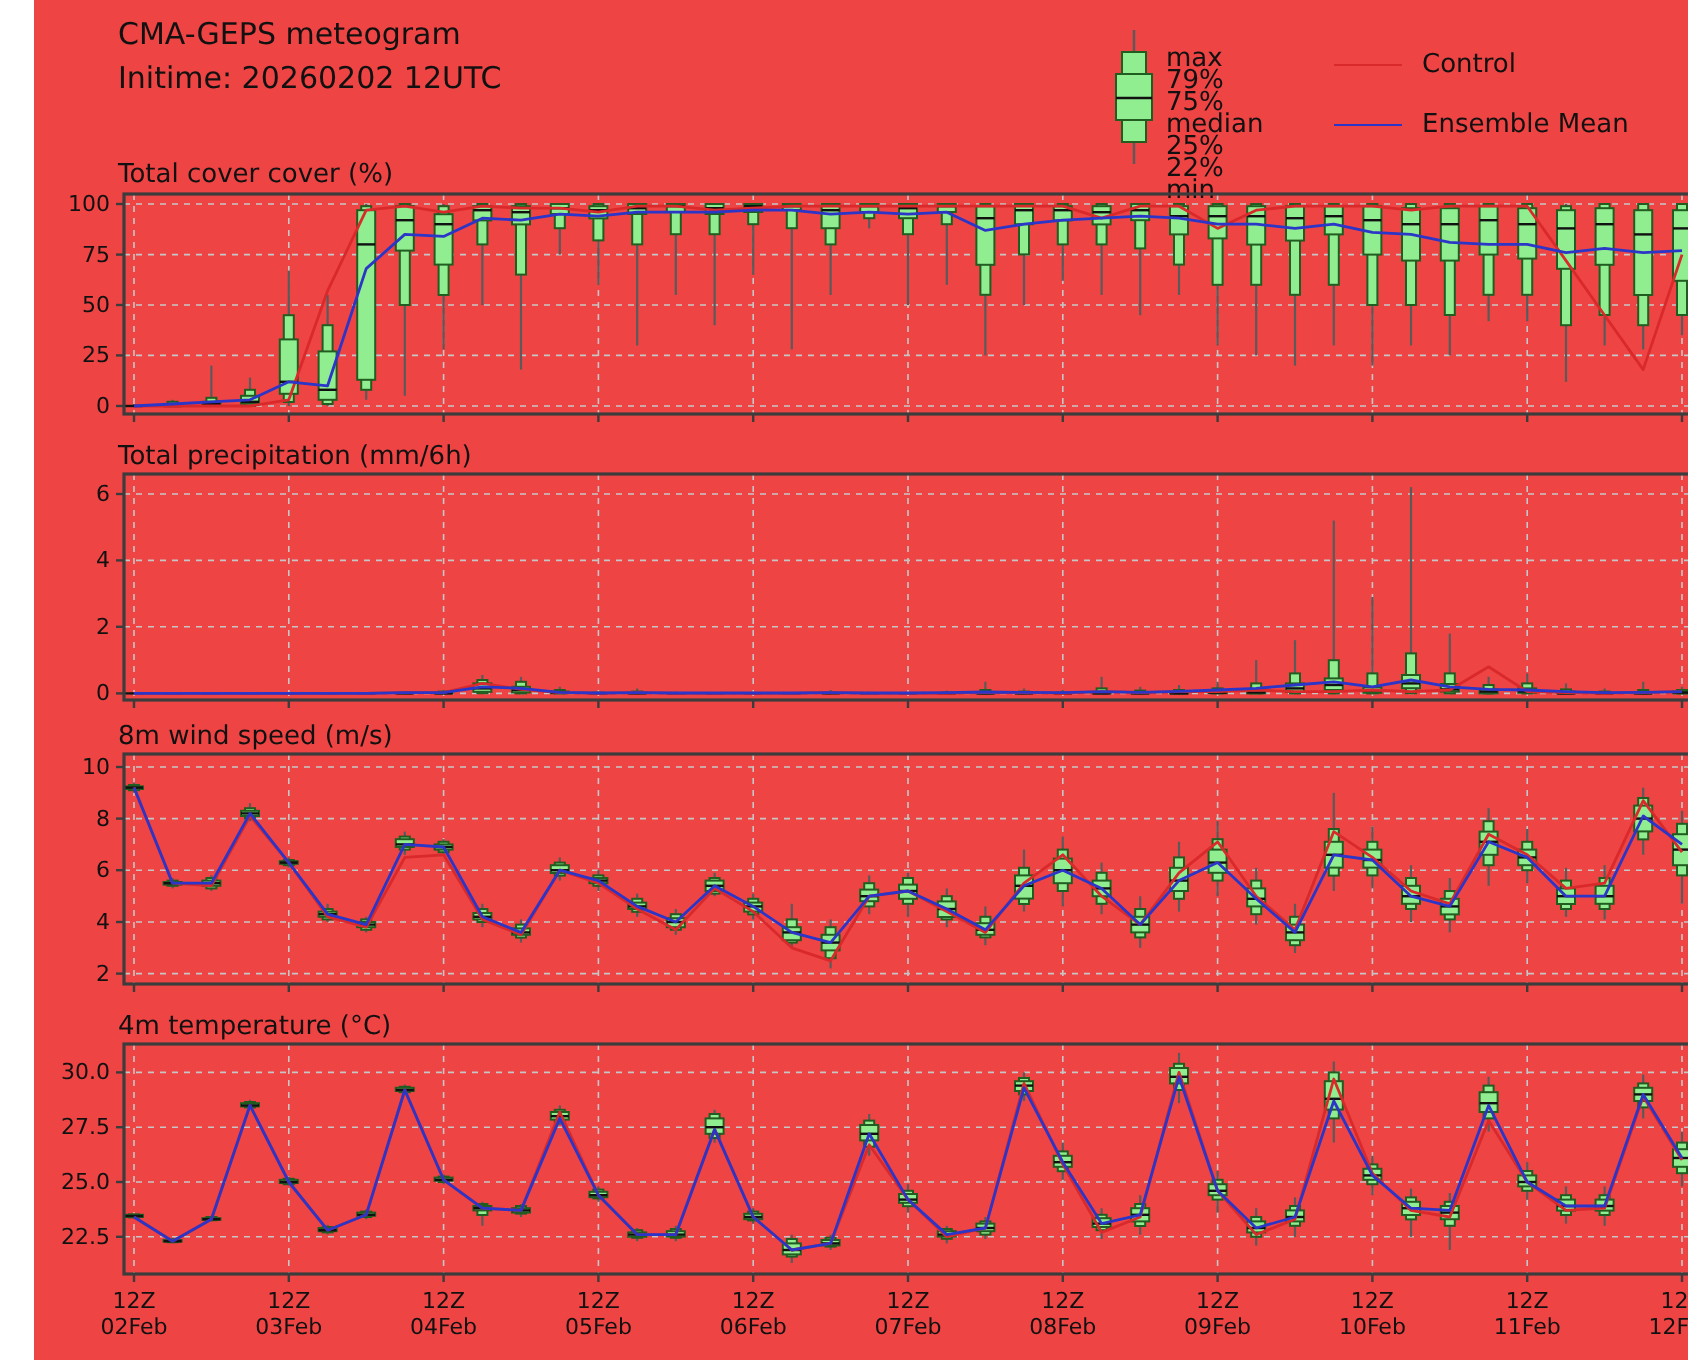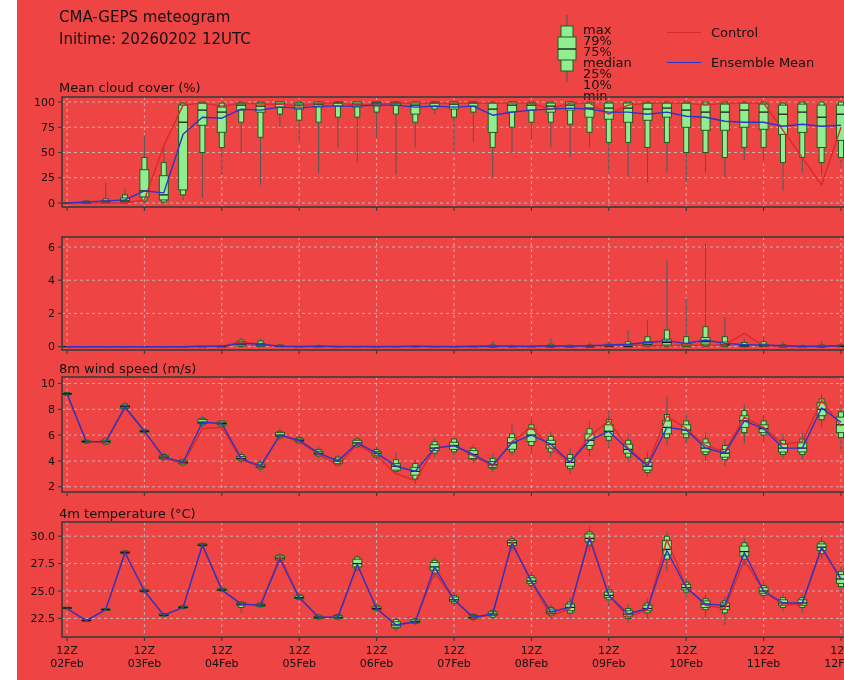--- a/index.html
+++ b/index.html
@@ -26,34 +26,35 @@
     <rect x="8" y="21" width="12" height="45" fill="#90ee90" stroke="#215c21" stroke-width="1"></rect>
     <rect x="5" y="32" width="18" height="23" fill="#90ee90" stroke="#215c21" stroke-width="1"></rect>
     <line x1="5" y1="44" x2="23" y2="44" stroke="#111" stroke-width="1.3"></line>
   </svg>
   <div class="box-legend-labels">
     <div>max</div>
     <div>79%</div>
     <div>75%</div>
     <div>median</div>
     <div>25%</div>
-    <div>10%</div>
+    <div>22%</div>
     <div>min</div>
   </div>
 
   <div class="lrow" style="top:22px">
     <span class="lline" style="border-top-color: rgb(217, 41, 43);"></span>
     <span class="llabel">Control</span>
   </div>
   <div class="lrow" style="top:52px">
     <span class="lline" style="border-top-color: rgb(43, 53, 199);"></span>
     <span class="llabel">Ensemble Mean</span>
   </div>
 
-  <div class="ptitle" style="top:80px">Mean cloud cover (%)</div>
+  <div class="ptitle" style="top:80px">Total cover cover (%)</div>
+  <div class="ptitle" style="top:221px">Total precipitation (mm/6h)</div>
   <div class="ptitle" style="top:361px">8m wind speed (m/s)</div>
   <div class="ptitle" style="top:506px">4m temperature (°C)</div>
 
   <svg id="chart-svg" width="844" height="680" viewBox="0 0 844 680">
       <g>
         <line x1="45" x2="830" y1="203.0" y2="203.0" stroke="#c6c6c6" stroke-width="0.8" stroke-dasharray="3,3"></line>
         <line x1="45" x2="830" y1="177.7" y2="177.7" stroke="#c6c6c6" stroke-width="0.8" stroke-dasharray="3,3"></line>
         <line x1="45" x2="830" y1="152.5" y2="152.5" stroke="#c6c6c6" stroke-width="0.8" stroke-dasharray="3,3"></line>
         <line x1="45" x2="830" y1="127.3" y2="127.3" stroke="#c6c6c6" stroke-width="0.8" stroke-dasharray="3,3"></line>
         <line x1="45" x2="830" y1="102.0" y2="102.0" stroke="#c6c6c6" stroke-width="0.8" stroke-dasharray="3,3"></line>

